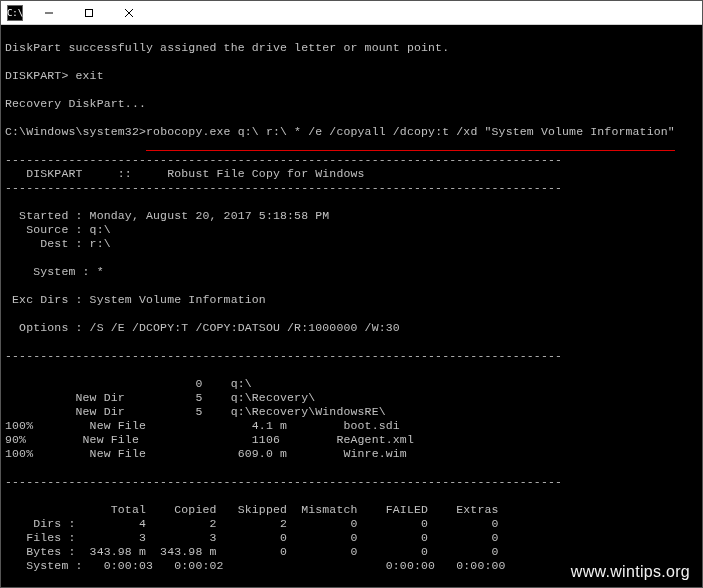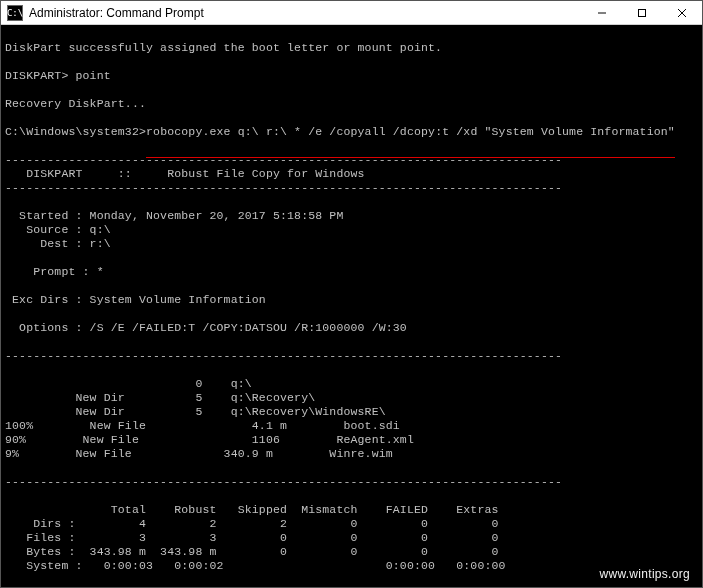--- a/index.html
+++ b/index.html
@@ -45,40 +45,39 @@
     .titlebar-btn svg { stroke: #000; stroke-width: 1; fill: none; }
     .terminal {
       padding: 2px 4px 4px 4px;
       white-space: pre;
       line-height: 14px;
       font-size: 11.5px;
       letter-spacing: 0.15px;
     }
     .underline {
       border-bottom: 1px solid #d00;
-      padding-bottom: 19px;
+      padding-bottom: 12px;
     }
     .watermark {
       position: absolute;
       right: 12px;
       bottom: 6px;
       font-family: "Segoe UI", Arial, sans-serif;
-      font-size: 12px;
+      font-size: 16px;
       color: #fff;
       opacity: 0.95;
       letter-spacing: 0.3px;
       margin-top: 36px;
     }
   </style>
 </head>
 <body>
 
 <div class="titlebar">
   <span class="titlebar-icon">C:\</span>
-  <span class="titlebar-title">Administrator: Command Prompt</span>
   <div class="titlebar-buttons">
     <div class="titlebar-btn">
       <svg width="10" height="10">
           <line x1="1" y1="5" x2="9" y2="5"></line>
         </svg>
     </div>
     <div class="titlebar-btn">
       <svg width="10" height="10">
           <rect x="1.5" y="1.5" width="7" height="7"></rect>
         </svg>
@@ -86,54 +85,54 @@
     <div class="titlebar-btn">
       <svg width="10" height="10">
           <line x1="1" y1="1" x2="9" y2="9"></line>
           <line x1="9" y1="1" x2="1" y2="9"></line>
         </svg>
     </div>
   </div>
 </div>
 
 <div class="terminal">
-<span>DiskPart successfully assigned the boot letter or mount point.</span>
+<span>DiskPart successfully assigned the drive letter or mount point.</span>
 <span></span>
-<span>DISKPART&gt; </span><span>point</span>
+<span>DISKPART&gt; </span><span>exit</span>
 <span></span>
 <span>Recovery DiskPart...</span>
 <span></span>
 <span>C:\Windows\system32&gt;</span><span class="underline">robocopy.exe q:\ r:\ * /e /copyall /dcopy:t /xd "System Volume Information"</span>
 <span></span>
 <span>-------------------------------------------------------------------------------</span>
 <span>   DISKPART     ::     Robust File Copy for Windows</span>
 <span>-------------------------------------------------------------------------------</span>
 <span></span>
-<span>  Started : Monday, November 20, 2017 5:18:58 PM</span>
+<span>  Started : Monday, August 20, 2017 5:18:58 PM</span>
 <span>   Source : q:\</span>
 <span>     Dest : r:\</span>
 <span></span>
-<span>    Prompt : *</span>
+<span>    System : *</span>
 <span></span>
 <span> Exc Dirs : System Volume Information</span>
 <span></span>
-<span>  Options : /S /E /FAILED:T /COPY:DATSOU /R:1000000 /W:30</span>
+<span>  Options : /S /E /DCOPY:T /COPY:DATSOU /R:1000000 /W:30</span>
 <span></span>
 <span>-------------------------------------------------------------------------------</span>
 <span></span>
 <span>                           0    q:\</span>
 <span>          New Dir          5    q:\Recovery\</span>
 <span>          New Dir          5    q:\Recovery\WindowsRE\</span>
 <span>100%        New File               4.1 m        boot.sdi</span>
 <span>90%        New File                1106        ReAgent.xml</span>
-<span>9%        New File             340.9 m        Winre.wim</span>
+<span>100%        New File             609.0 m        Winre.wim</span>
 <span></span>
 <span>-------------------------------------------------------------------------------</span>
 <span></span>
-<span>               Total    Robust   Skipped  Mismatch    FAILED    Extras</span>
+<span>               Total    Copied   Skipped  Mismatch    FAILED    Extras</span>
 <span>    Dirs :         4         2         2         0         0         0</span>
 <span>   Files :         3         3         0         0         0         0</span>
 <span>   Bytes :  343.98 m  343.98 m         0         0         0         0</span>
 <span>   System :   0:00:03   0:00:02                       0:00:00   0:00:00</span>
 <span></span>
 <span></span>
 
 
 
 <span></span>

